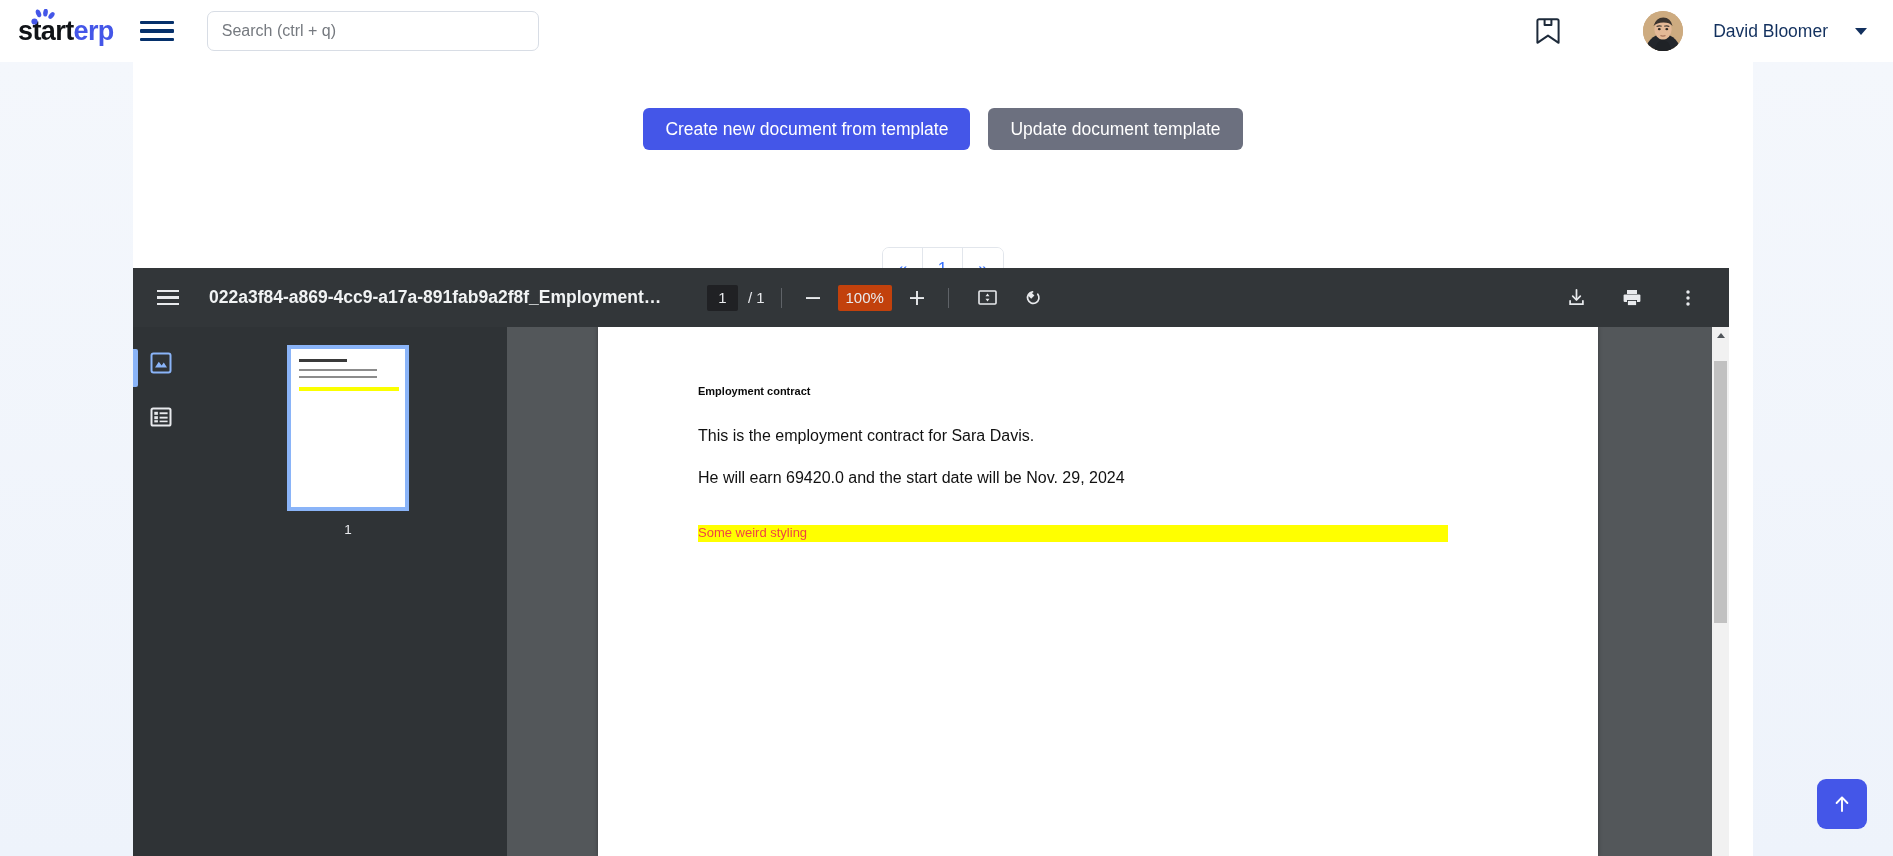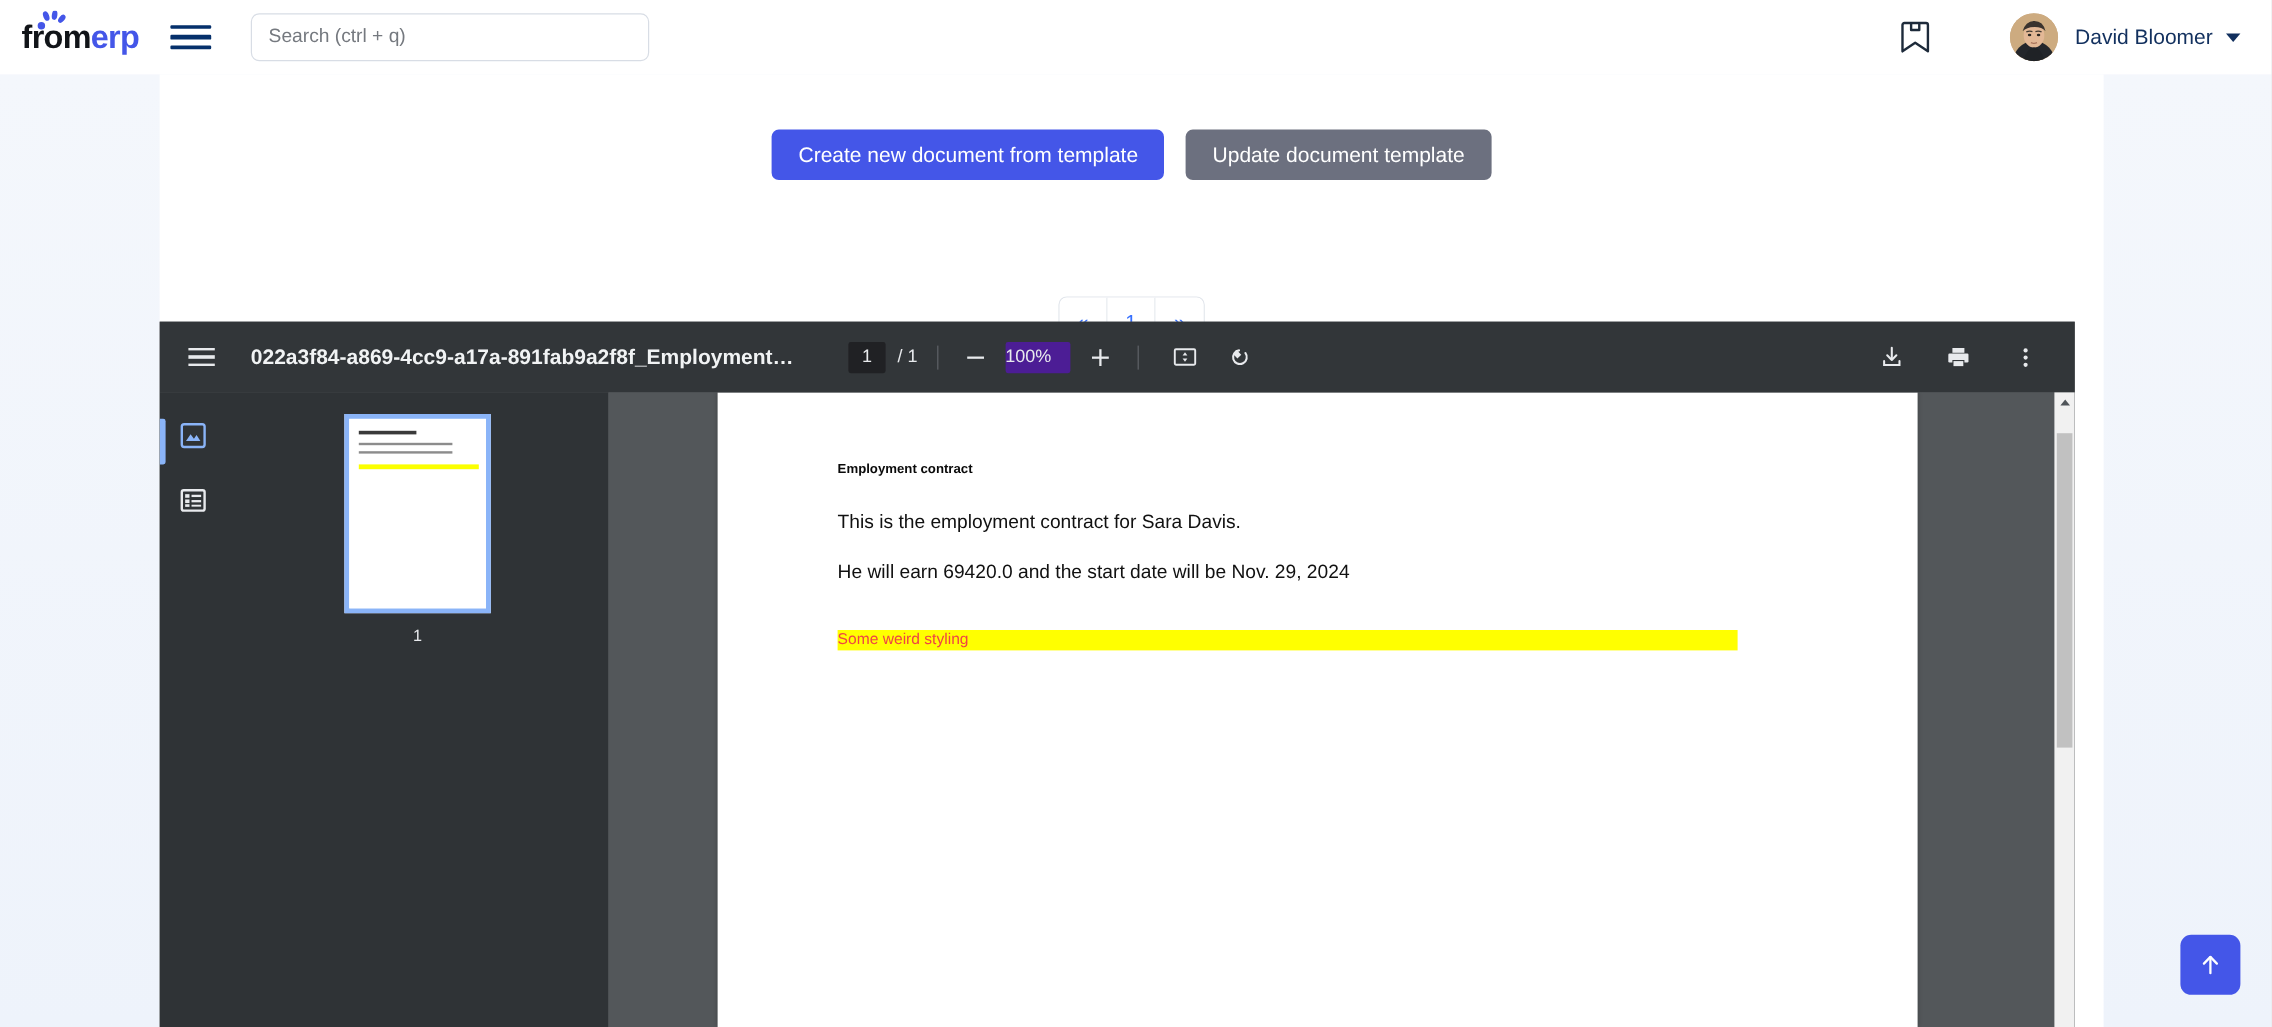--- a/index.html
+++ b/index.html
@@ -50,21 +50,21 @@
     background: #fff;
     font-size: 16px; color: #36393d;
     padding: 0 14px;
     font-family: "Liberation Sans", sans-serif;
     outline: none;
   }
   .search-box::placeholder { color: #75797f; }
 
   .header-right {
     margin-left: auto; display: flex; align-items: center;
-    margin-right: 26px; gap: 0;
+    margin-right: 26px; gap: 16px;
   }
   .bookmark-icon { width: 26px; height: 30px; cursor: pointer; margin-right: 66px; }
   .avatar {
     width: 40px; height: 40px; border-radius: 50%;
     overflow: hidden; cursor: pointer;
     background: #c9a87e;
     position: relative; flex: none;
   }
   .avatar .face {
     position:absolute; left:0; top:0; width:100%; height:100%;
@@ -170,23 +170,23 @@
   .page-total { margin-left: 10px; font-size: 15px; color: #e8eaed; }
   .tb-divider { width: 1px; height: 20px; background: #5f6368; margin: 0 16px; }
   .tb-btn {
     width: 30px; height: 30px; display: flex;
     align-items: center; justify-content: center;
     cursor: pointer; color: #e8eaed; font-size: 22px;
     user-select: none;
   }
   .zoom-field {
     width: 54px; height: 26px;
-    background: #4c1d95; color: #e8eaed;
+    background: #c2410c; color: #e8eaed;
     border: none; border-radius: 2px;
-    font-size: 15px;
+    text-align: center; font-size: 15px;
     font-family: "Liberation Sans", sans-serif;
     margin: 0 10px; outline: none;
   }
   .tb-right {
     margin-left: auto; display: flex; align-items: center;
     margin-right: 26px; gap: 26px;
   }
 
   
   .pdf-sidebar {
@@ -436,21 +436,21 @@
 
   <div class="header">
     <div class="logo-wrap">
       <svg class="petals" viewBox="0 0 40 18">
         <ellipse cx="10.5" cy="12.5" rx="3.1" ry="3.1" fill="#4456e8"></ellipse>
         <ellipse cx="14.5" cy="4.4" rx="2.4" ry="4.1" fill="#4456e8" transform="rotate(-22 14.5 4.4)"></ellipse>
         <ellipse cx="21.5" cy="3.6" rx="2.3" ry="4.0" fill="#4456e8" transform="rotate(8 21.5 3.6)"></ellipse>
         <ellipse cx="27.5" cy="6.6" rx="2.3" ry="3.9" fill="#4456e8" transform="rotate(40 27.5 6.6)"></ellipse>
       </svg>
       <div class="logo-text">
-        <span class="logo-bloom">from</span><span class="logo-erp">erp</span>
+        <span class="logo-bloom">start</span><span class="logo-erp">erp</span>
       </div>
     </div>
 
     <div class="hamburger">
       <span></span>
         <span></span>
         <span></span>
     </div>
 
     <input class="search-box" type="text" placeholder="Search (ctrl + q)" style="">

